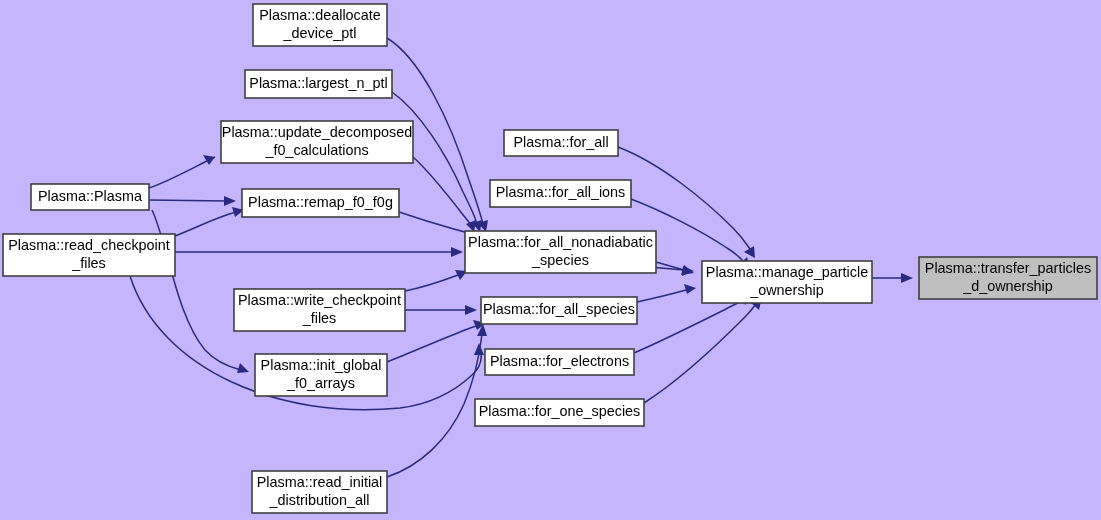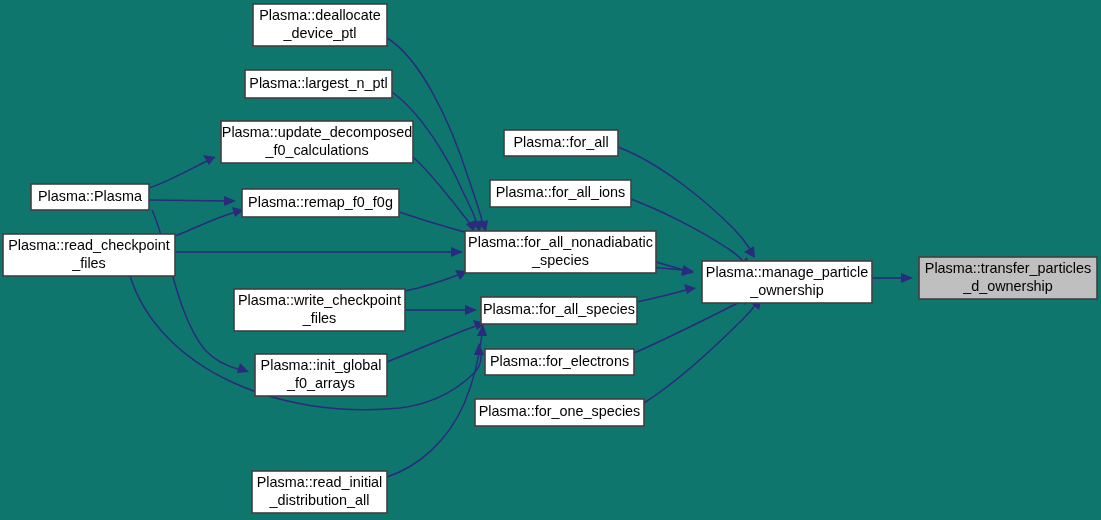--- a/index.html
+++ b/index.html
@@ -7,21 +7,21 @@
     padding: 0;
     background: #ffffff;
   }
   body {
     font-family: "Liberation Sans", sans-serif;
   }
   #graph-root {
     position: relative;
     width: 1101px;
     height: 520px;
-    background: #0f766e;
+    background: #c4b5fd;
     overflow: hidden;
   }
   svg#callgraph {
     display: block;
     width: 1101px;
     height: 520px;
   }
   .node-box {
     fill: #ffffff;
     stroke: #404040;

